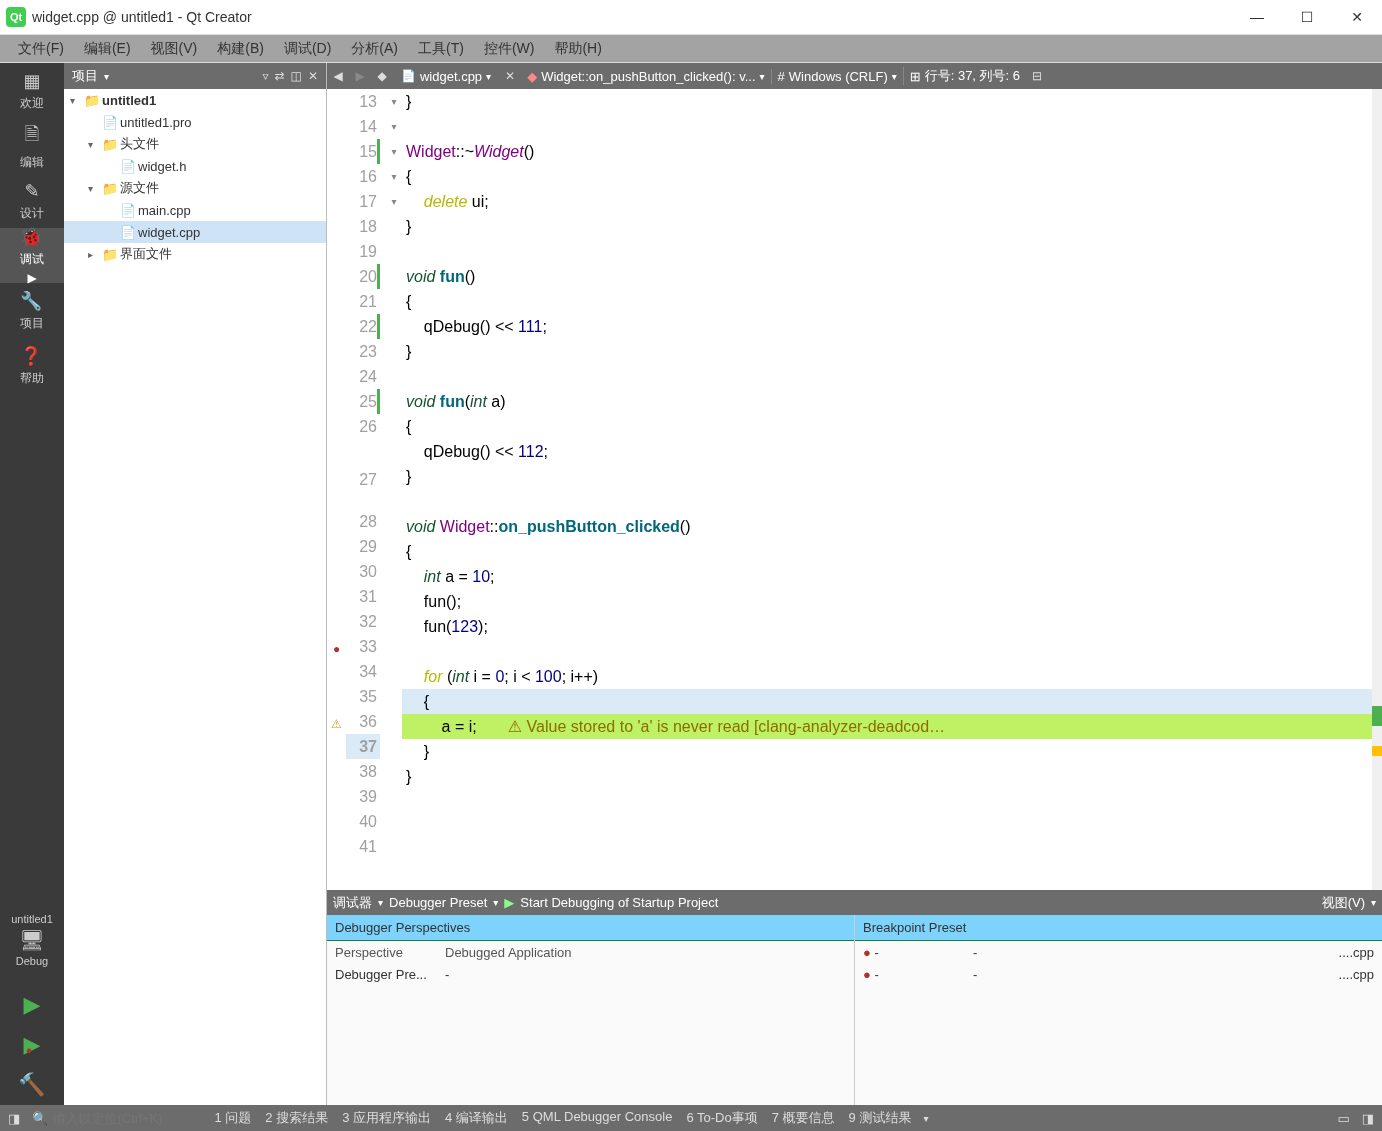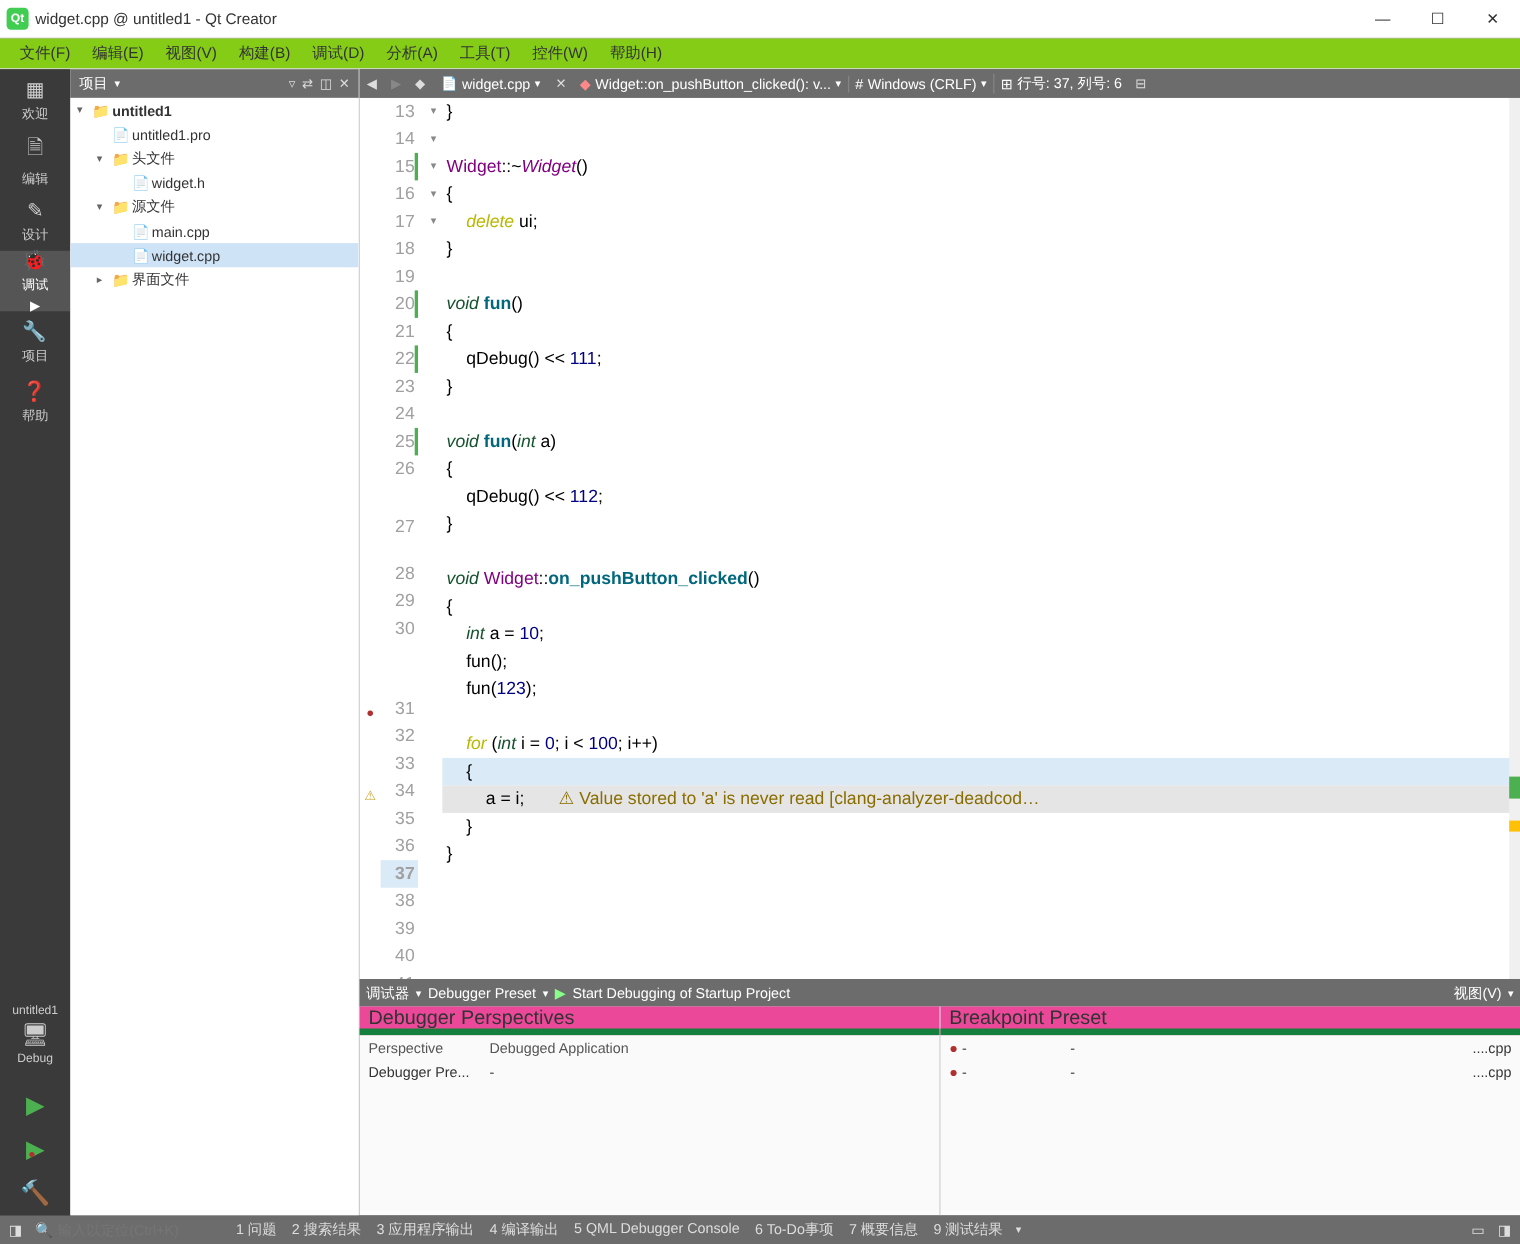--- a/index.html
+++ b/index.html
@@ -1,21 +1,21 @@
 <!DOCTYPE html>
 <html><head>
 <meta charset="utf-8">
 <style>
 * { margin: 0; padding: 0; box-sizing: border-box; font-family: "Segoe UI", sans-serif; }
 body { width: 1382px; height: 1131px; background: #333; overflow: hidden; display: flex; flex-direction: column; }
 .titlebar { height: 35px; background: #fff; display: flex; align-items: center; padding-left: 6px; border-bottom: 1px solid #ddd; }
 .titlebar .logo { width: 20px; height: 20px; background: #41cd52; border-radius: 4px; margin-right: 6px; display: flex; align-items: center; justify-content: center; color: #fff; font-size: 11px; font-weight: bold; }
 .titlebar .title { font-size: 14px; color: #333; flex: 1; }
 .titlebar .winbtn { width: 50px; height: 35px; display: flex; align-items: center; justify-content: center; font-size: 14px; color: #333; cursor: pointer; }
-.menubar { height: 28px; background: #84cc16; display: flex; align-items: center; padding-left: 8px; border-bottom: 1px solid #ddd; }
+.menubar { height: 28px; background: #a3a3a3; display: flex; align-items: center; padding-left: 8px; border-bottom: 1px solid #ddd; }
 .menubar .mitem { padding: 3px 10px; font-size: 14px; color: #333; cursor: pointer; }
 .main { flex: 1; display: flex; min-height: 0; }
 .leftbar { width: 64px; background: #3a3a3a; display: flex; flex-direction: column; }
 .mode { height: 55px; display: flex; flex-direction: column; align-items: center; justify-content: center; color: #ccc; font-size: 12px; cursor: pointer; gap: 3px; }
 .mode.active { background: #555; color: #fff; }
 .mode .icon { font-size: 18px; }
 .leftbar .spacer { flex: 1; }
 .targetbox { height: 90px; display: flex; flex-direction: column; align-items: center; justify-content: center; color: #ccc; font-size: 11px; gap: 3px; }
 .targetbox .screen { font-size: 20px; }
 .runbtn { height: 40px; display: flex; align-items: center; justify-content: center; font-size: 22px; cursor: pointer; }
@@ -43,32 +43,32 @@
 .gutter-ln { width: 40px; background: #fff; text-align: right; padding-right: 6px; color: #a0a0a0; font-size: 16px; line-height: 25px; }
 .gutter-fold { width: 16px; background: #fff; color: #888; font-size: 10px; line-height: 25px; text-align: center; }
 .code { flex: 1; font-size: 16px; line-height: 25px; white-space: pre; color: #000; overflow: hidden; }
 .code .line { height: 25px; padding-left: 4px; }
 .code .line.hl { background: #daeaf7; }
 .kw { color: #b8b800; font-style: italic; }
 .type { color: #14532d; font-style: italic; }
 .cls { color: #800080; }
 .func { color: #00677c; }
 .num { color: #000080; }
-.warn-line { background: #e5e5e5; }
+.warn-line { background: #bef264; }
 .warn-txt { color: #8a6d00; }
 .bp-dot { color: #b03030; font-size: 12px; }
 .warn-dot { color: #c9a020; font-size: 12px; }
 .minimap { position: absolute; right: 0; top: 0; width: 10px; height: 100%; background: #f0f0f0; }
 .minimap .mark { position: absolute; width: 100%; height: 10px; }
 .bottom-toolbar { height: 25px; background: #6c6c6c; display: flex; align-items: center; color: #fff; font-size: 13px; padding: 0 6px; gap: 6px; }
 .bottom-toolbar .spacer { flex: 1; }
 .debug-panels { flex: 0 0 190px; display: flex; background: #fafafa; }
 .dpanel { flex: 1; border-right: 1px solid #ccc; display: flex; flex-direction: column; }
 .dpanel:last-child { border-right: none; }
-.dpanel-title { height: 26px; background: #ec4899; display: flex; align-items: center; padding: 0 8px; font-size: 18px; color: #333; border-bottom: 6px solid #15803d; }
+.dpanel-title { height: 26px; background: #7dd3fc; display: flex; align-items: center; padding: 0 8px; font-size: 13px; color: #333; border-bottom: 1px solid #15803d; }
 .dtable { font-size: 13px; color: #333; }
 .dtable .drow { display: flex; height: 22px; align-items: center; padding: 0 8px; gap: 10px; }
 .dtable .drow.header { color: #555; }
 .dtable .c1 { width: 100px; }
 .dtable .c2 { flex: 1; }
 .dtable .c3 { width: 50px; text-align: right; }
 .footer { height: 26px; background: #6c6c6c; display: flex; align-items: center; color: #ddd; font-size: 13px; padding: 0 8px; gap: 12px; }
 .footer .locator { display: flex; align-items: center; gap: 4px; }
 .footer input { background: transparent; border: none; color: #ccc; font-size: 13px; width: 150px; outline: none; }
 .footer .fitem { cursor: pointer; }
@@ -264,21 +264,21 @@
           <div style="border-right: 3px solid transparent;">21</div>
           <div style="border-right: 3px solid rgb(76, 175, 80);">22</div>
           <div style="border-right: 3px solid transparent;">23</div>
           <div style="border-right: 3px solid transparent;">24</div>
           <div style="border-right: 3px solid rgb(76, 175, 80);">25</div>
           <div style="border-right: 3px solid transparent;">26</div>
           <div style="border-right: 3px solid transparent; margin-top: 28px;">27</div>
           <div style="border-right: 3px solid transparent; margin-top: 17px;">28</div>
           <div style="border-right: 3px solid transparent;">29</div>
           <div style="border-right: 3px solid transparent;">30</div>
-          <div style="border-right: 3px solid transparent; margin-top: 48px;">31</div>
+          <div style="border-right: 3px solid transparent;">31</div>
           <div style="border-right: 3px solid transparent;">32</div>
           <div style="border-right: 3px solid transparent;">33</div>
           <div style="border-right: 3px solid transparent;">34</div>
           <div style="border-right: 3px solid transparent;">35</div>
           <div style="border-right: 3px solid transparent;">36</div>
           <div style="font-weight: bold; background: rgb(218, 234, 247); border-right: 3px solid transparent;">37</div>
           <div style="border-right: 3px solid transparent;">38</div>
           <div style="border-right: 3px solid transparent;">39</div>
           <div style="border-right: 3px solid transparent;">40</div>
           <div style="border-right: 3px solid transparent;">41</div>

